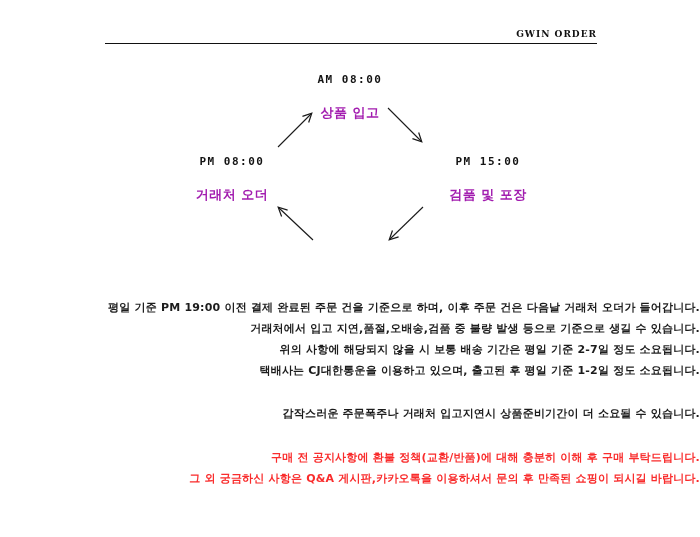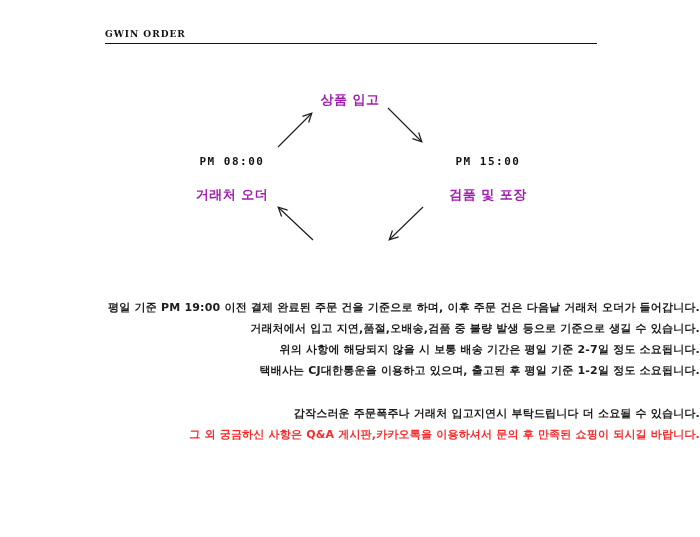--- a/index.html
+++ b/index.html
@@ -11,20 +11,21 @@
     font-family:"DejaVu Sans", sans-serif;
     color:#1c1c1c;
     overflow:hidden;
   }
   
   .header-rule {
     position:absolute;
     left:105px; top:22px;
     width:492px;
     border-bottom:1px solid #111;
+    text-align:right;
     padding-bottom:2px;
   }
   .header-title {
     font-family:"DejaVu Serif", serif;
     font-weight:bold;
     font-size:9px;
     letter-spacing:1px;
     color:#111;
   }
   
@@ -90,20 +91,21 @@
         <path d="M1,1 L9,5 L1,9" fill="none" stroke="#1a1a1a" stroke-width="1.1"></path>
       </marker>
     </defs>
     <line x1="278" y1="92" x2="311" y2="59" stroke="#1a1a1a" stroke-width="1.1" marker-end="url(#ah)"></line>
     <line x1="388" y1="53" x2="421" y2="86" stroke="#1a1a1a" stroke-width="1.1" marker-end="url(#ah)"></line>
     <line x1="423" y1="152" x2="390" y2="184" stroke="#1a1a1a" stroke-width="1.1" marker-end="url(#ah)"></line>
     <line x1="313" y1="185" x2="279" y2="153" stroke="#1a1a1a" stroke-width="1.1" marker-end="url(#ah)"></line>
   </svg>
 
   <div class="node node-top">
+    <div class="time">AM 08:00</div>
     <div class="label">상품 입고</div>
   </div>
 
   <div class="node node-right">
     <div class="time">PM 15:00</div>
     <div class="label">검품 및 포장</div>
   </div>
 
 
   <div class="node node-left">
@@ -111,15 +113,16 @@
     <div class="label">거래처 오더</div>
   </div>
 
 </div>
 
 <div class="notes">
   <p>평일 기준 PM 19:00 이전 결제 완료된 주문 건을 기준으로 하며, 이후 주문 건은 다음날 거래처 오더가 들어갑니다.</p>
   <p>거래처에서 입고 지연,품절,오배송,검품 중 불량 발생 등으로 기준으로 생길 수 있습니다.</p>
   <p>위의 사항에 해당되지 않을 시 보통 배송 기간은 평일 기준 2-7일 정도 소요됩니다.</p>
   <p>택배사는 CJ대한통운을 이용하고 있으며, 출고된 후 평일 기준 1-2일 정도 소요됩니다.</p>
-  <p class="gap">갑작스러운 주문폭주나 거래처 입고지연시 부탁드립니다 더 소요될 수 있습니다.</p>
+  <p class="gap">갑작스러운 주문폭주나 거래처 입고지연시 상품준비기간이 더 소요될 수 있습니다.</p>
+  <p class="warn warn-first">구매 전 공지사항에 환불 정책(교환/반품)에 대해 충분히 이해 후 구매 부탁드립니다.</p>
   <p class="warn">그 외 궁금하신 사항은 Q&amp;A 게시판,카카오톡을 이용하셔서 문의 후 만족된 쇼핑이 되시길 바랍니다.</p>
 </div>
 
 </body></html>

